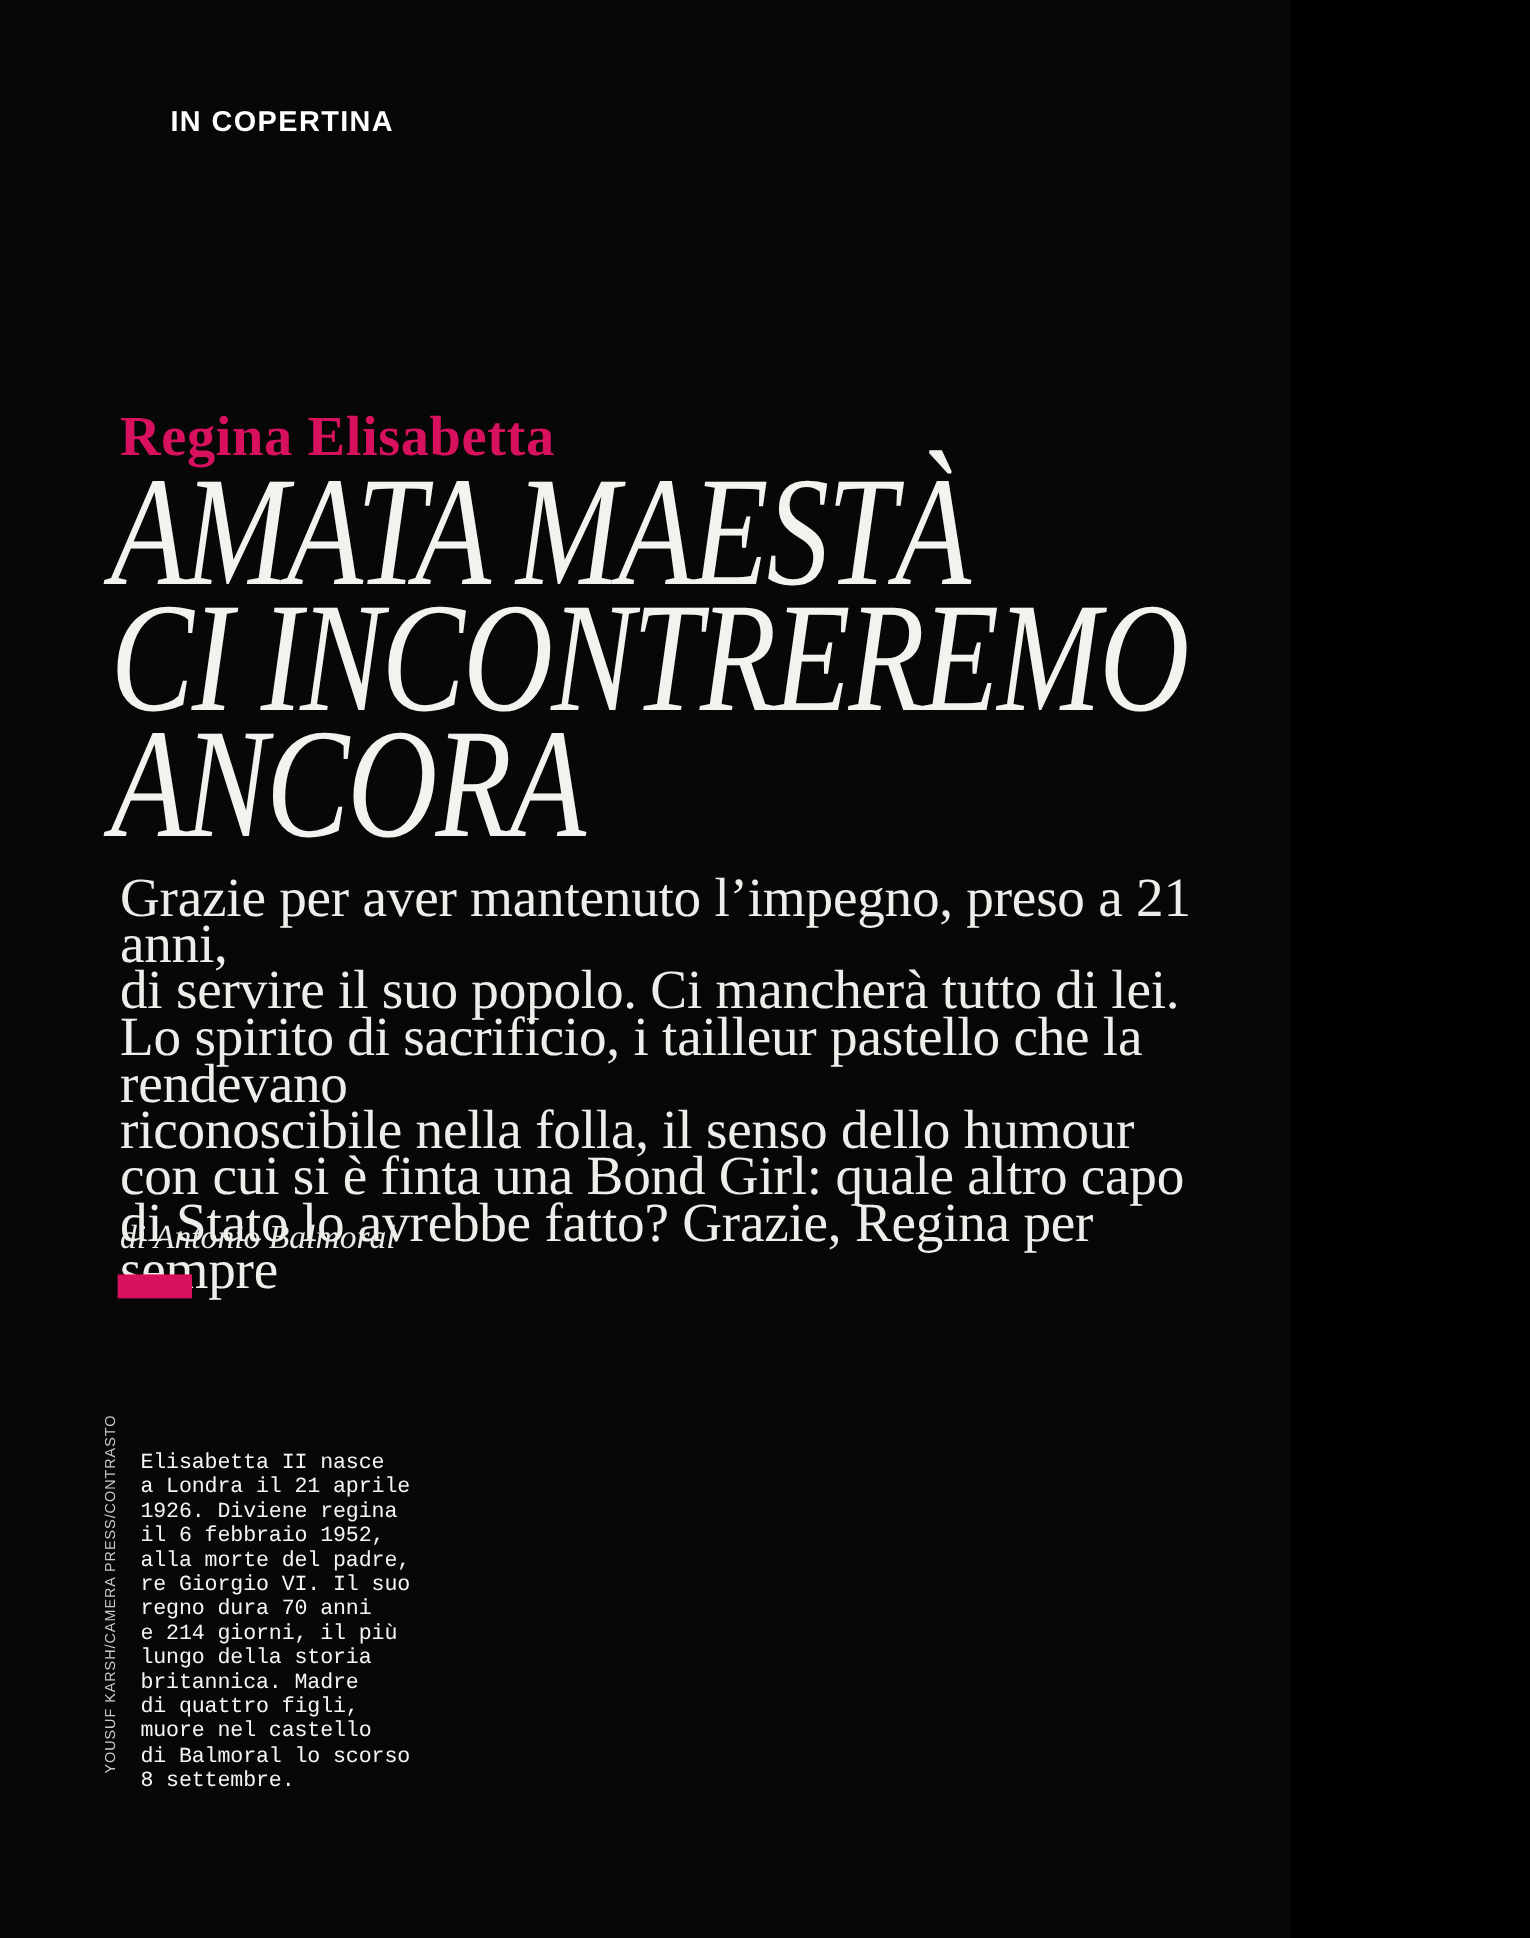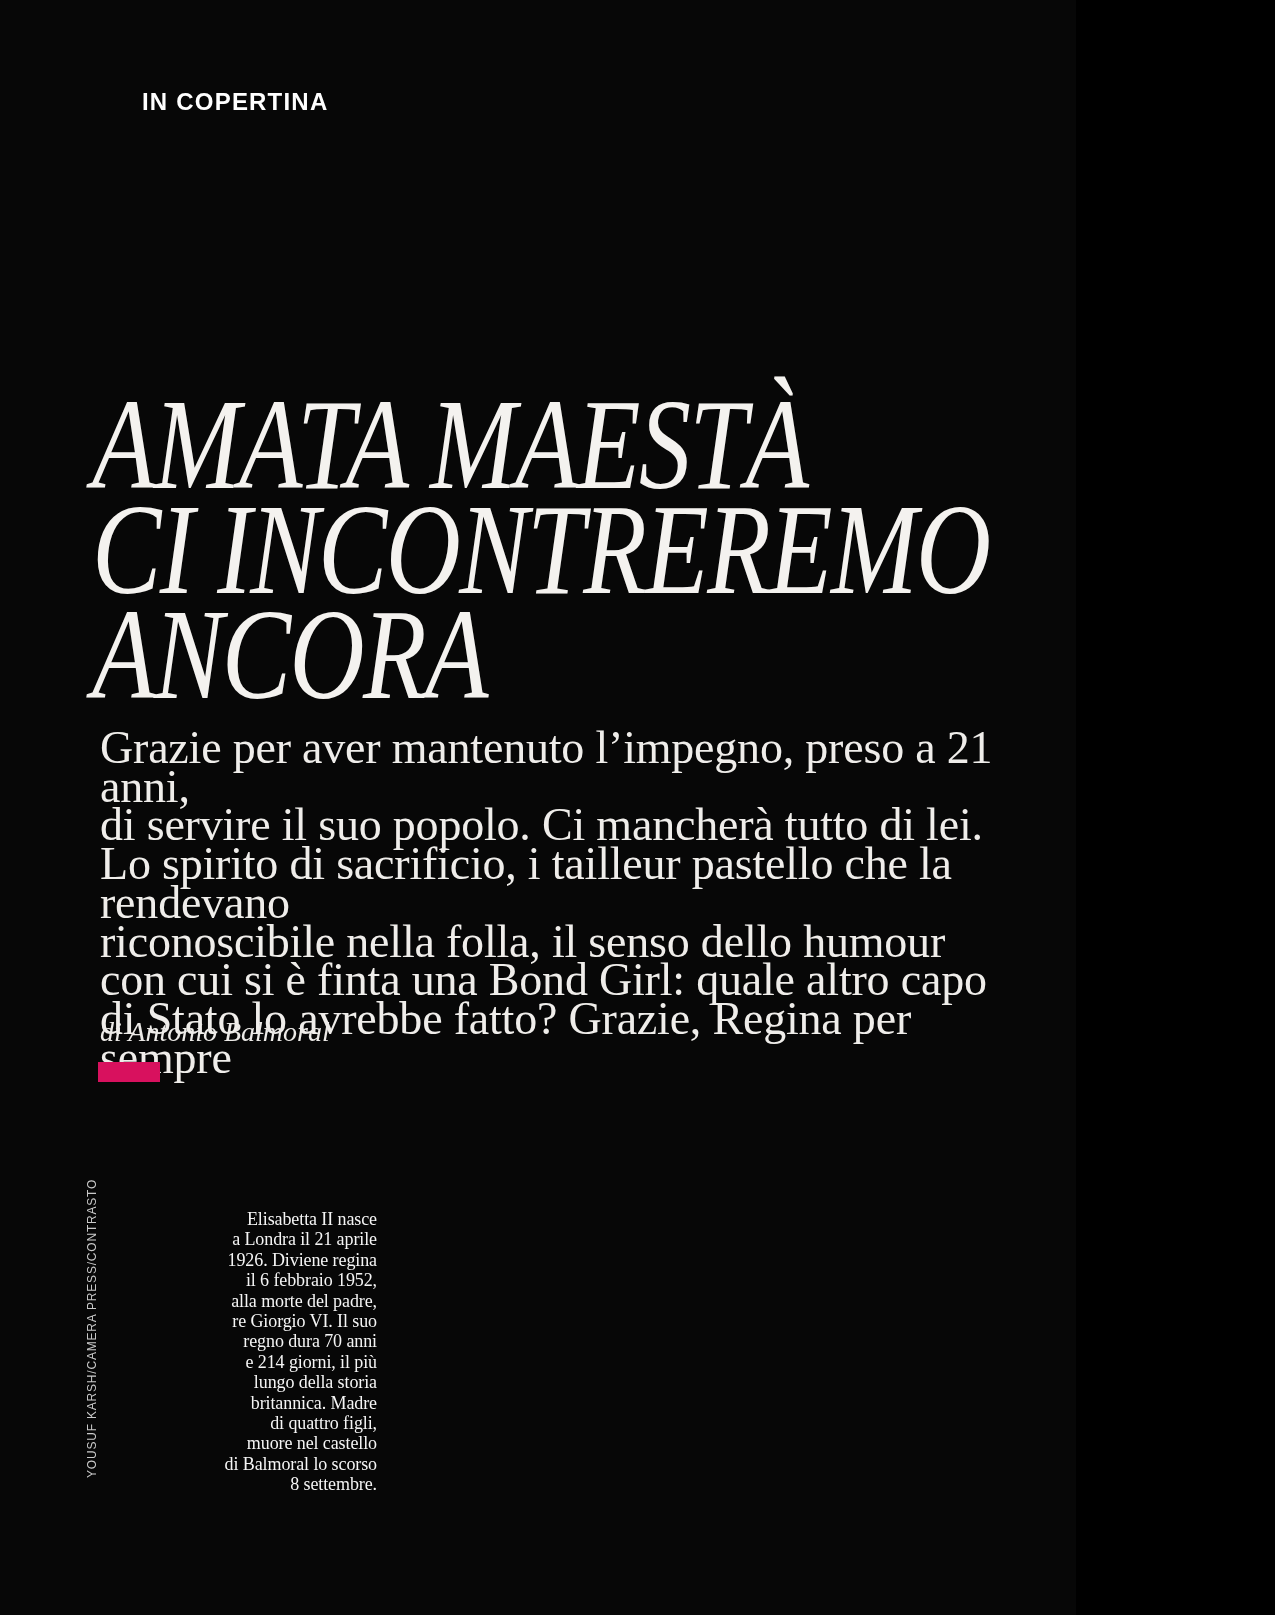--- a/index.html
+++ b/index.html
@@ -95,27 +95,26 @@
     height: 20px;
     background: var(--accent, #d8115e);
   }
 
   
   .photo-caption {
     position: absolute;
     left: 117px;
     top: 1209px;
     width: 260px;
-    font-family: Liberation Serif, serif;
+    font-family: Liberation Mono, monospace;
     font-weight: 400;
     font-size: 18px;
     line-height: 20.4px;
     letter-spacing: -0.1px;
     color: #f5f5f5;
-    text-align: right;
   }
 
   
   .photo-credit {
     position: absolute;
     left: 85px;
     top: 1478px;
     transform: rotate(-90deg);
     transform-origin: 0 0;
     white-space: nowrap;
@@ -125,20 +124,21 @@
     color: var(--credit-color, #c9c9c9);
   }
 </style>
 </head>
 <body>
 
 <div class="page">
 
   <div class="kicker">IN COPERTINA</div>
 
+  <div class="eyebrow">Regina Elisabetta</div>
 
   <h1 class="headline multiline" style="margin:0; font-weight:400;">AMATA MAESTÀ
 CI INCONTREREMO
 ANCORA</h1>
 
   <p class="standfirst multiline" style="margin:0;">Grazie per aver mantenuto l’impegno, preso a 21 anni,
 di servire il suo popolo. Ci mancherà tutto di lei.
 Lo spirito di sacrificio, i tailleur pastello che la rendevano
 riconoscibile nella folla, il senso dello humour
 con cui si è finta una Bond Girl: quale altro capo

